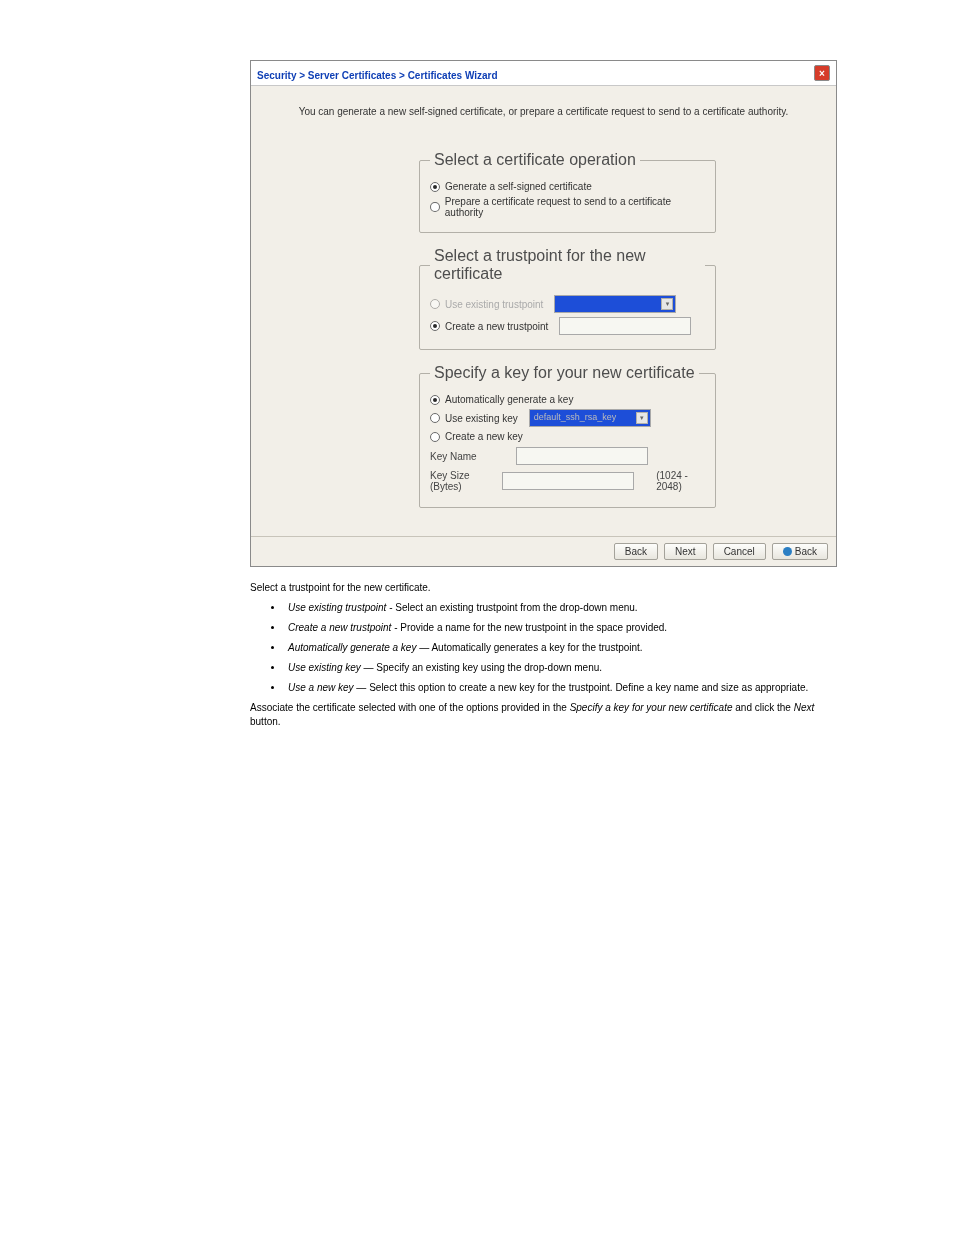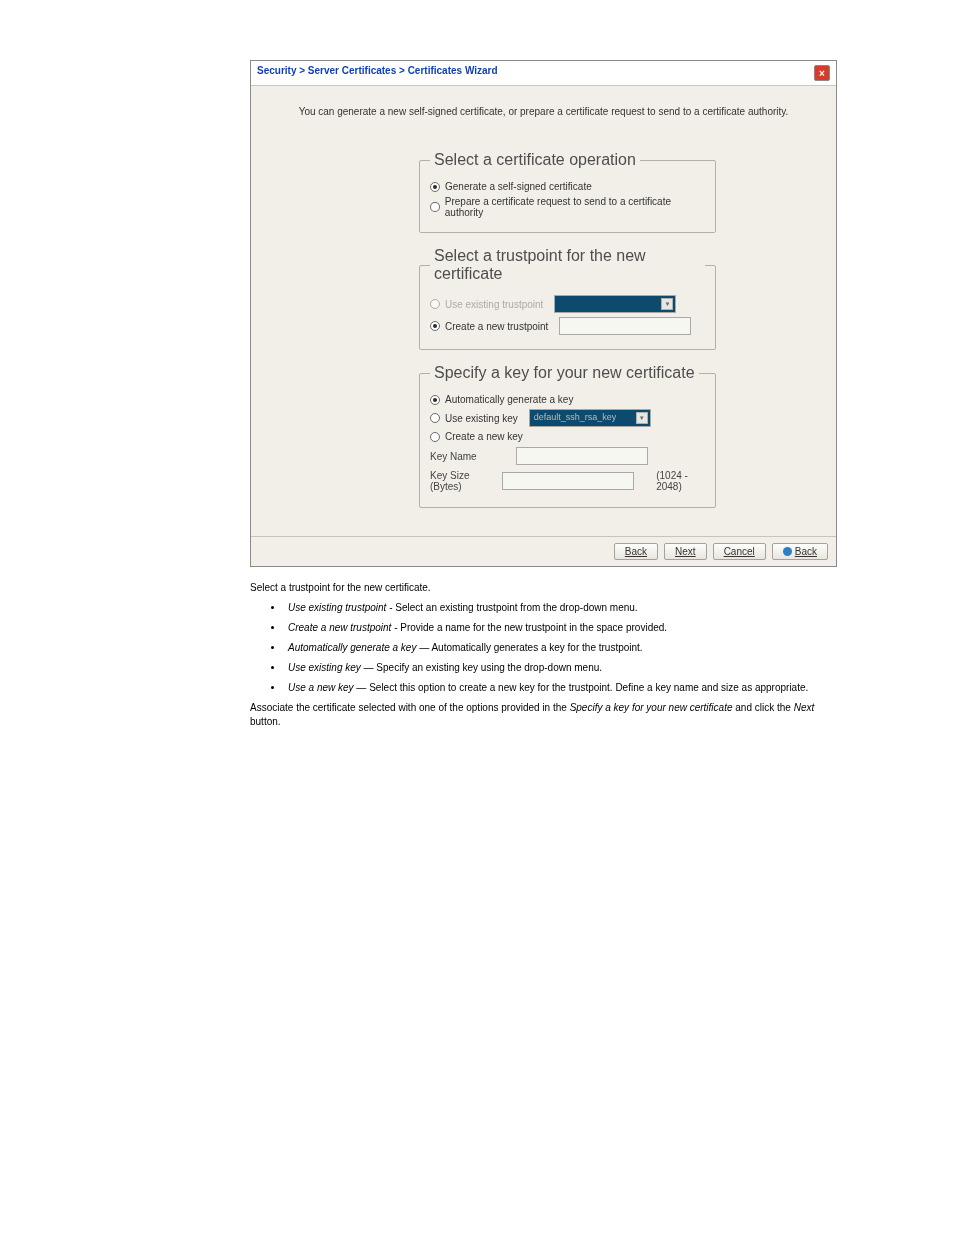--- a/index.html
+++ b/index.html
@@ -35,21 +35,21 @@
     width: 585px;
     border: 1px solid #8a8a8a;
     background: #f2efe8;
     font-family: Arial, Helvetica, sans-serif;
     font-size: 10px;
     color: #333;
     margin-bottom: 14px;
   }
   .wizard-title {
     display: flex;
-    align-items: flex-start;
+    align-items: flex-end;
     justify-content: space-between;
     background: #ffffff;
     padding: 4px 6px;
     border-bottom: 1px solid #c8c8c8;
     gap: 20px;
   }
   .wizard-title .crumbs {
     color: #0f3fb5;
     font-weight: bold;
     font-size: 10px;
@@ -115,21 +115,21 @@
     display: inline-block;
     min-width: 120px;
     height: 16px;
     border: 1px solid #a9a9a9;
     background: #fff;
     margin-left: 6px;
     position: relative;
     vertical-align: middle;
   }
   .select-box.small { min-width: 120px; }
-  .select-box.disabled { background: #0c4a6e; }
+  .select-box.disabled { background: #1d4ed8; }
   .select-arrow {
     position: absolute;
     right: 2px; top: 2px;
     width: 12px; height: 12px;
     background: #e6e6e6;
     border: 1px solid #b3b0a8;
     box-sizing: border-box;
     display: flex; align-items: center; justify-content: center;
     font-size: 7px; color: #666;
   }
@@ -175,21 +175,20 @@
   }
   .w-btn {
     border: 1px solid #a4a29a;
     background: linear-gradient(#fdfdfb, #e8e6de);
     padding: 2px 10px;
     font-size: 10px;
     border-radius: 2px;
     display: flex;
     align-items: center;
     gap: 3px;
-    text-decoration: underline;
   }
   .help-dot {
     width: 9px; height: 9px;
     border-radius: 50%;
     background: #2b7fc4;
   }
   
   .body-text {
     font-size: 10px;
     line-height: 1.4;

